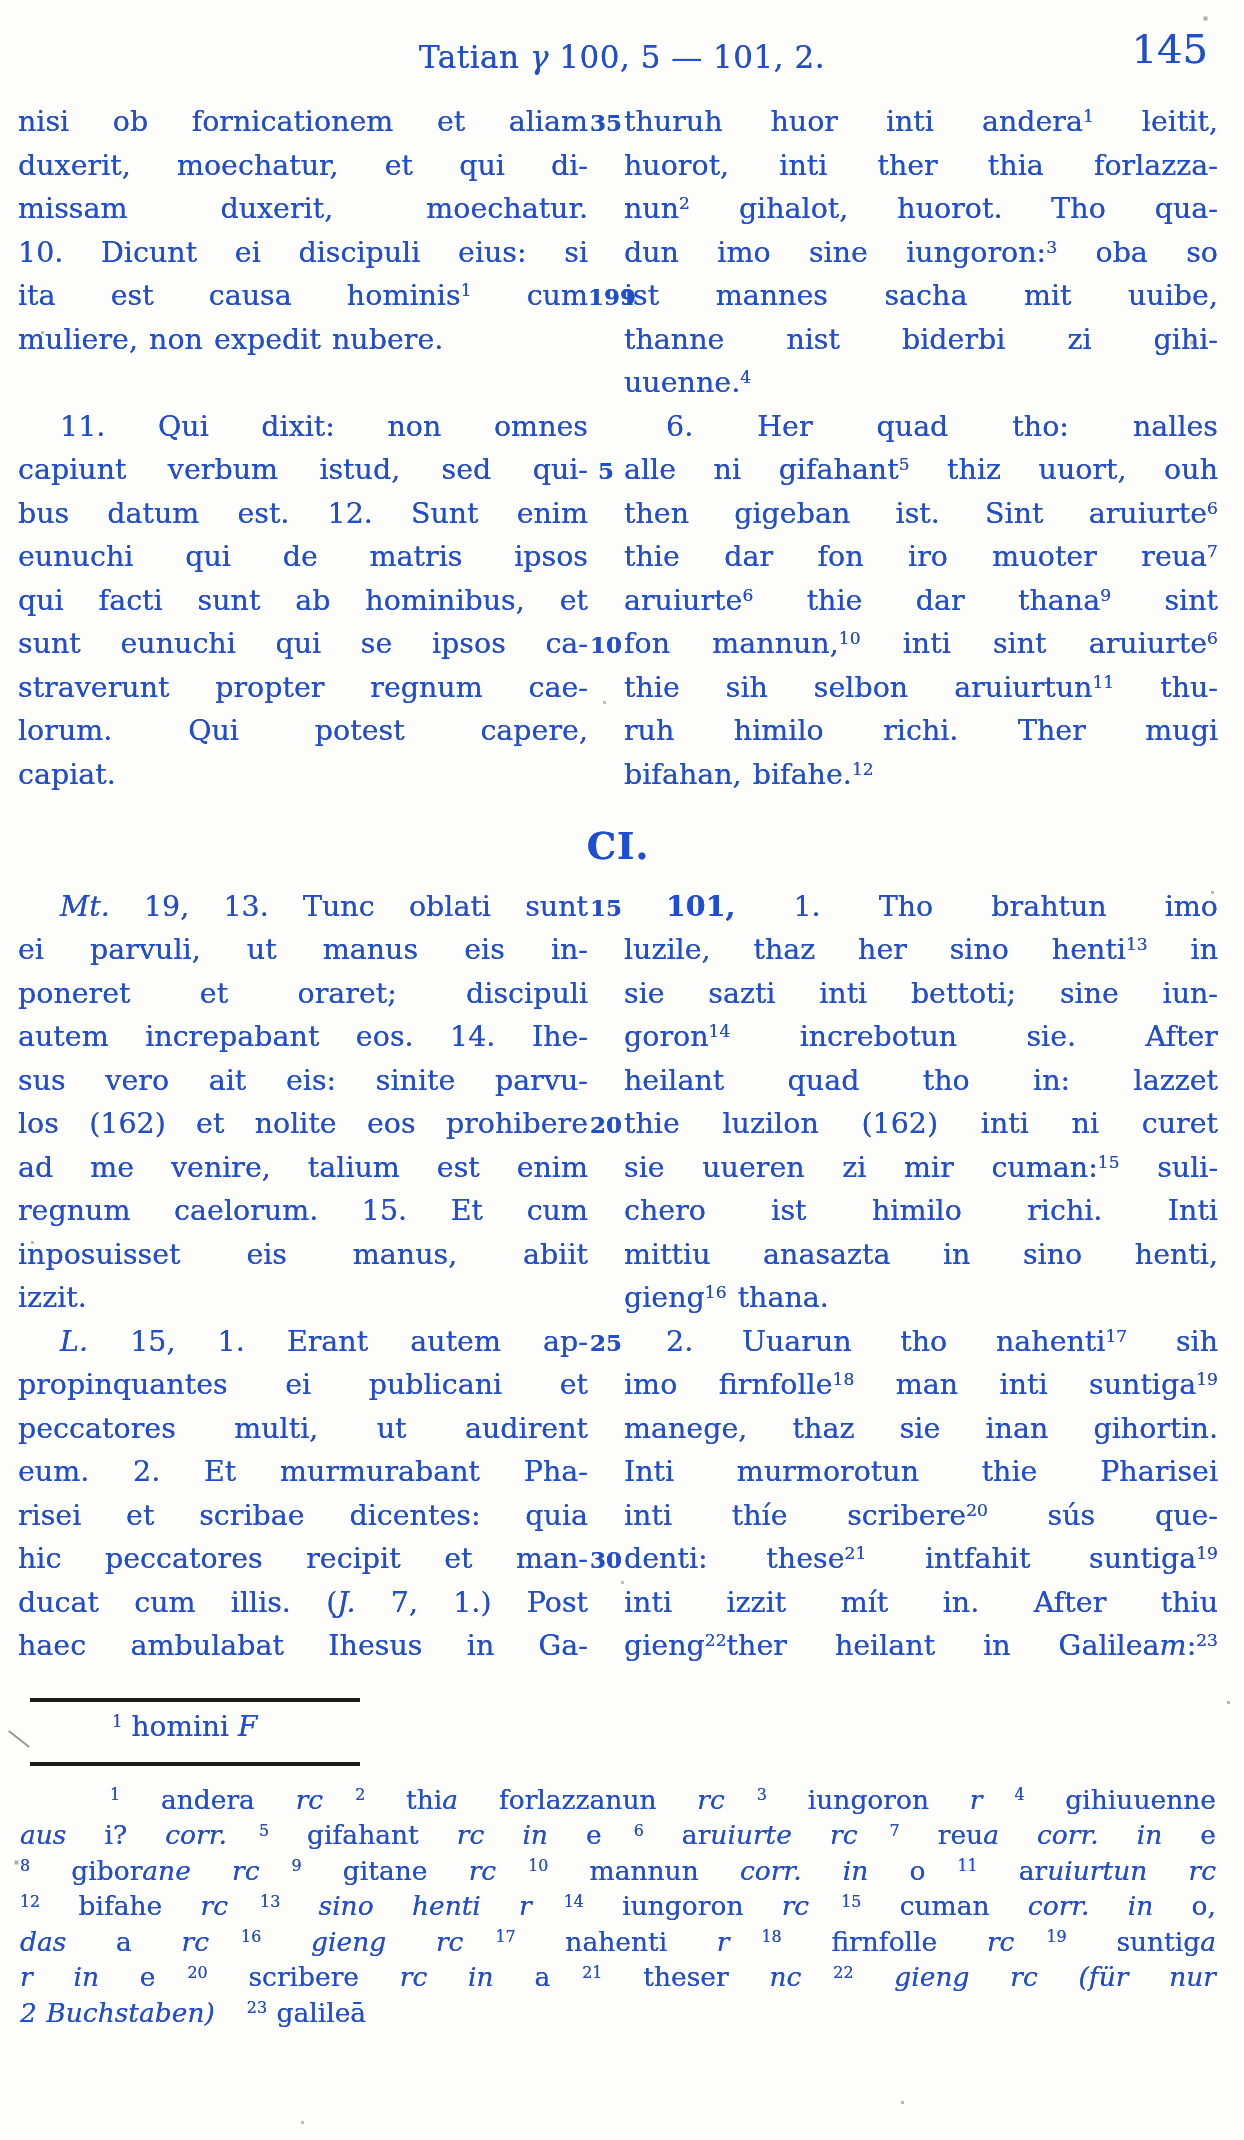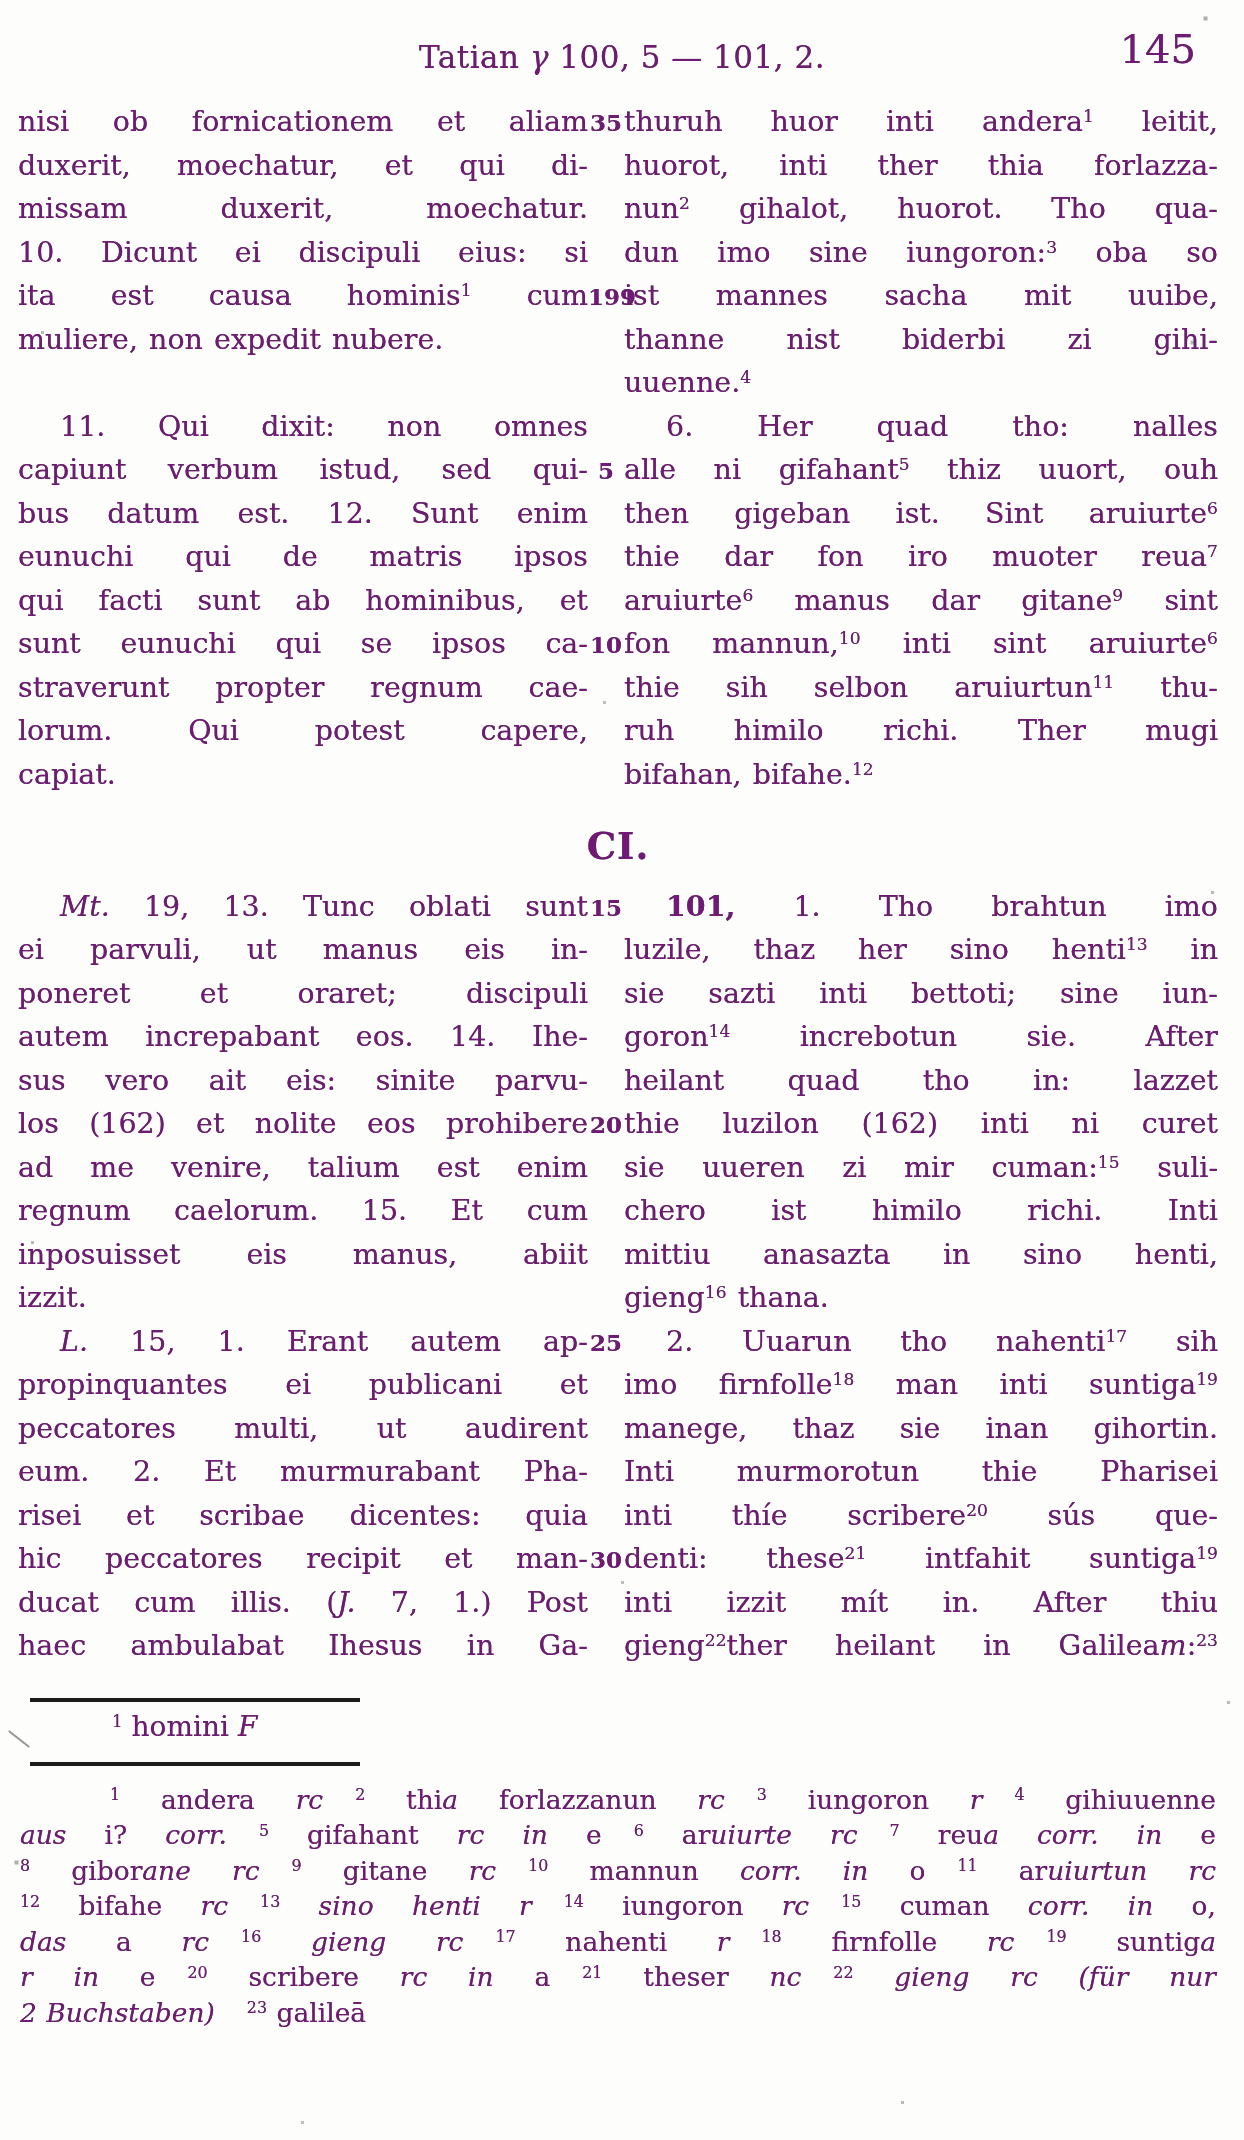--- a/index.html
+++ b/index.html
@@ -1,22 +1,22 @@
 <!DOCTYPE html>
 <html><head>
 <meta charset="utf-8">
 <style>
   html,body{margin:0;padding:0;}
   body{width:1244px;height:2140px;background:#fdfdfb;}
-  .page{position:relative;width:1244px;height:2140px;background:#fdfdfb;color:#701a75;
+  .page{position:relative;width:1244px;height:2140px;background:#fdfdfb;color:#1d4ed8;
         font-family:"DejaVu Serif","Liberation Serif",serif;overflow:hidden;
         text-shadow:0 0 .4px rgba(10,10,10,.65);}
   .hdr{position:relative;height:100px;box-sizing:border-box;padding-top:40px;}
   .hdr-title{text-align:center;font-size:31px;line-height:34px;letter-spacing:.5px;}
-  .pagenum{position:absolute;top:26px;right:48px;font-size:40px;}
+  .pagenum{position:absolute;top:26px;right:36px;font-size:40px;}
   .cols{padding:0 26px 0 18px;}
   .row{display:flex;height:43.5px;line-height:43.5px;font-size:28.5px;word-spacing:2px;}
   .col{overflow:visible;white-space:normal;}
   .col.left{width:570px;flex:none;}
   .col.right{flex:1;}
   .gut{width:36px;flex:none;text-align:center;font-size:23px;font-weight:bold;
        line-height:46px;white-space:nowrap;overflow:visible;}
   .jst{text-align:justify;text-align-last:justify;}
   .ind{text-indent:42px;}
   .sup{font-size:60%;position:relative;top:-.52em;line-height:0;}
@@ -109,21 +109,21 @@
           <div class="col right jst"><span class="">then gigeban ist. Sint aruiurte</span><span class="sup">6</span></div>
         </div>
         <div class="row">
           <div class="col left jst"><span class="">eunuchi qui de matris ipsos</span></div>
           <div class="gut"></div>
           <div class="col right jst"><span class="">thie dar fon iro muoter reua</span><span class="sup">7</span></div>
         </div>
         <div class="row">
           <div class="col left jst"><span class="">qui facti sunt ab hominibus, et</span></div>
           <div class="gut"></div>
-          <div class="col right jst"><span class="">aruiurte</span><span class="sup">6</span><span class=""> manus dar gitane</span><span class="sup">9</span><span class=""> sint</span></div>
+          <div class="col right jst"><span class="">aruiurte</span><span class="sup">6</span><span class=""> thie dar thana</span><span class="sup">9</span><span class=""> sint</span></div>
         </div>
         <div class="row">
           <div class="col left jst"><span class="">sunt eunuchi qui se ipsos ca-</span></div>
           <div class="gut">10</div>
           <div class="col right jst"><span class="">fon mannun,</span><span class="sup">10</span><span class=""> inti sint aruiurte</span><span class="sup">6</span></div>
         </div>
         <div class="row">
           <div class="col left jst"><span class="">straverunt propter regnum cae-</span></div>
           <div class="gut"></div>
           <div class="col right jst"><span class="">thie sih selbon aruiurtun</span><span class="sup">11</span><span class=""> thu-</span></div>

